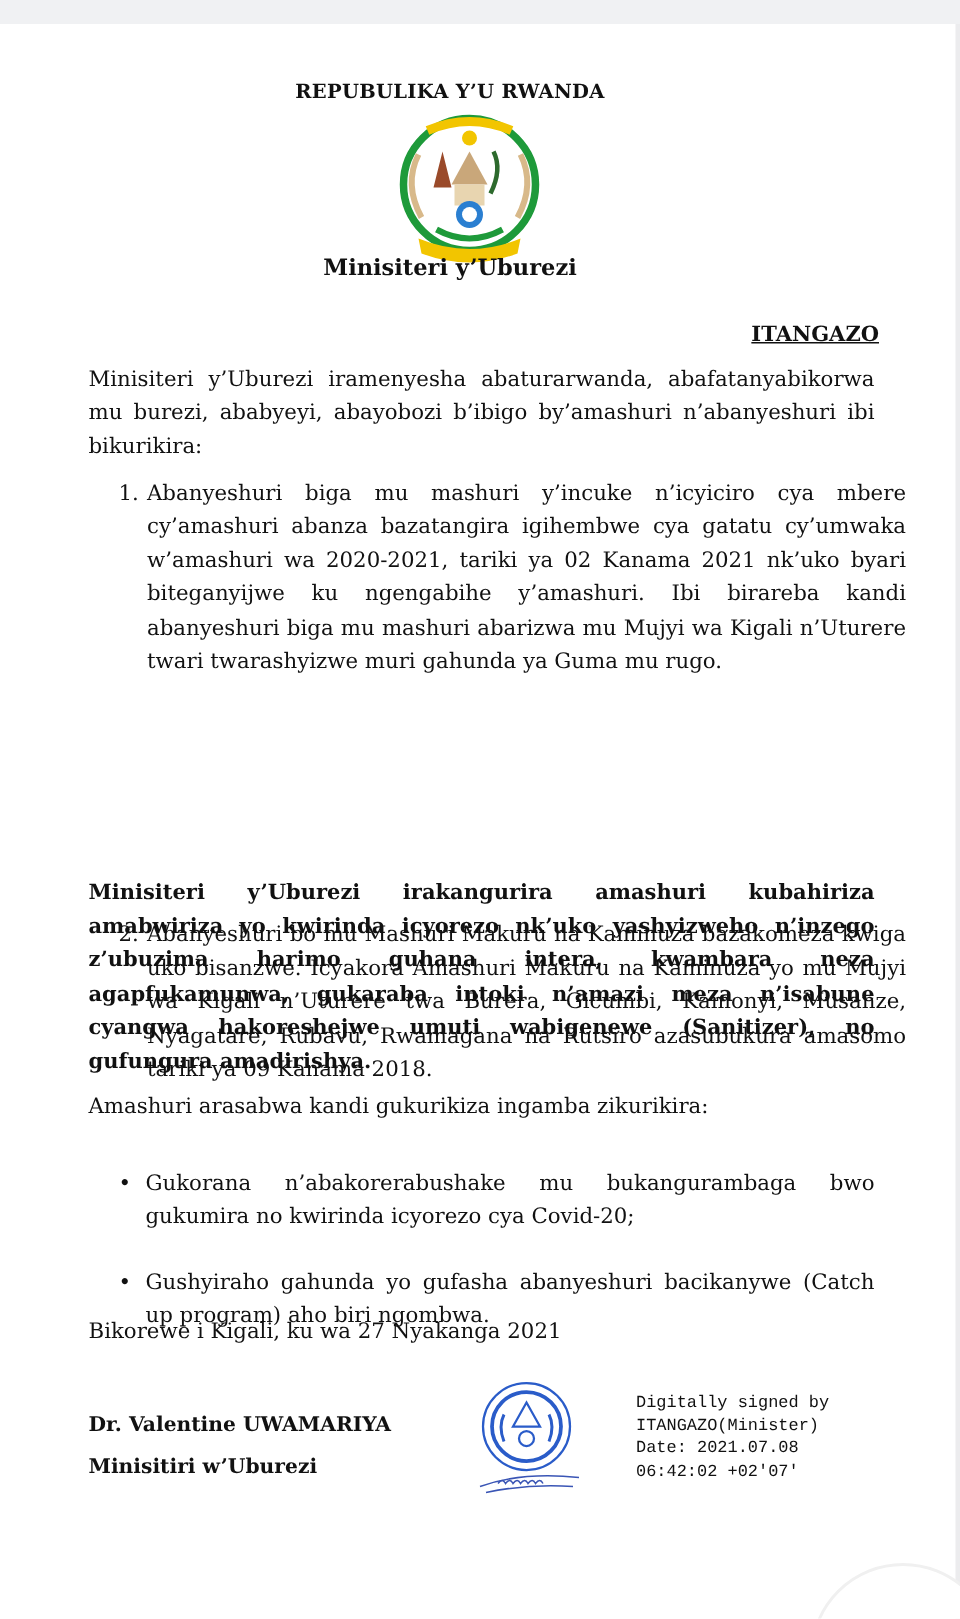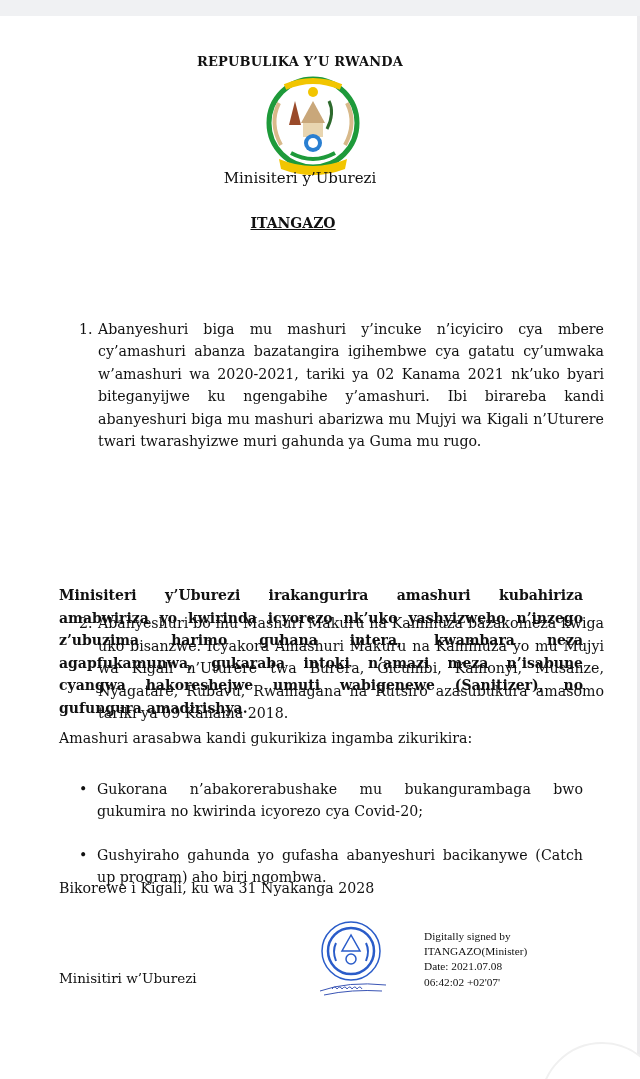--- a/index.html
+++ b/index.html
@@ -10,22 +10,22 @@
     color: #111;
   }
   .topbar { position: absolute; left: 0; top: 0; width: 640px; height: 16px; background: #f0f1f3; }
   .right-edge { position: absolute; right: 0; top: 16px; width: 3px; height: 1063px; background: #ececee; }
   .page { position: absolute; left: 0; top: 16px; width: 637px; height: 1063px; }
 
   .republic { position: absolute; top: 38px; left: 0; width: 600px; text-align: center;
     font-weight: bold; font-size: 13px; letter-spacing: 0.2px; padding-left: 0; }
   .emblem { position: absolute; left: 255px; top: 57px; width: 116px; height: 108px; }
   .ministry { position: absolute; top: 153px; left: 0; width: 600px; text-align: center;
-    font-weight: normal; font-size: 15px; }
-  .title { position: absolute; top: 199px; left: 0; width: 586px; text-align: center;
+    font-weight: bold; font-size: 15px; }
+  .title { position: absolute; top: 199px; left: 0; width: 586px; text-align: right;
     font-weight: bold; font-size: 14px; text-decoration: underline; }
 
   .p { position: absolute; left: 59px; width: 524px; font-size: 14.2px; line-height: 22.4px;
     text-align: justify; }
   .intro { top: 226px; }
   ol.items { position: absolute; left: 59px; top: 302px; width: 524px; margin: 0; padding: 0; list-style: none; }
   ol.items li { position: relative; padding-left: 21px; font-size: 14.2px; line-height: 22.4px; text-align: justify; }
   ol.items li .num { position: absolute; left: 20px; top: 0; }
   ol.items li .txt { display: block; margin-left: 0; padding-left: 18px; }
   .item1 { position: absolute; left: 0; top: 0; width: 524px; }
@@ -35,23 +35,23 @@
   .ask { top: 711px; }
   ul.bullets { position: absolute; left: 59px; top: 762px; width: 524px; margin:0; padding:0; list-style:none; }
   ul.bullets li { position: absolute; left: 0; width: 524px; font-size: 14.2px; line-height: 22.4px; text-align: justify; }
   ul.bullets li .dot { position: absolute; left: 20px; top: 0; }
   ul.bullets li .txt { display:block; padding-left: 38px; }
   .b1 { top: 0; }
   .b2 { top: 66px; }
   .place-date { top: 861px; }
 
   .signer-name { position: absolute; left: 59px; top: 926px; font-weight: bold; font-size: 13.5px; }
-  .signer-role { position: absolute; left: 59px; top: 954px; font-weight: normal; font-size: 13.5px; }
+  .signer-role { position: absolute; left: 59px; top: 954px; font-weight: bold; font-size: 13.5px; }
   .seal { position: absolute; left: 318px; top: 905px; width: 70px; height: 78px; }
-  .sig-info { position: absolute; left: 424px; top: 913px; font-family: Liberation Serif, serif;
+  .sig-info { position: absolute; left: 424px; top: 913px; font-family: Liberation Mono, monospace;
     font-size: 11.3px; line-height: 15.2px; color: #111; }
   .fab-arc { position: absolute; left: 540px; top: 1042px; width: 120px; height: 120px; border-radius: 50%;
     border: 2px solid #f0f0f0; background: #fff; }
 </style>
 </head>
 <body>
 
 <div class="topbar"></div>
 <div class="right-edge"></div>
 
@@ -73,20 +73,21 @@
       <circle cx="58" cy="70" r="9" fill="#2a7fd1"></circle>
       <circle cx="58" cy="70" r="5" fill="#fff"></circle>
       <path d="M24 86 Q58 100 92 86 L90 96 Q58 108 26 96 Z" fill="#f2c500"></path>
       <path d="M36 80 Q58 92 80 80" fill="none" stroke="#1e9a3a" stroke-width="4"></path>
     </svg>
   </div>
 
   <div class="ministry">Minisiteri y’Uburezi</div>
   <div class="title">ITANGAZO</div>
 
+  <div class="p intro">Minisiteri y’Uburezi iramenyesha abaturarwanda, abafatanyabikorwa mu burezi, ababyeyi, abayobozi b’ibigo by’amashuri n’abanyeshuri ibi bikurikira:</div>
 
   <ol class="items">
     <li class="item1">
       <span class="num">1.</span>
       <span class="txt">Abanyeshuri biga mu mashuri y’incuke n’icyiciro cya mbere cy’amashuri abanza bazatangira igihembwe cya gatatu cy’umwaka w’amashuri wa 2020-2021, tariki ya 02 Kanama 2021 nk’uko byari biteganyijwe ku ngengabihe y’amashuri. Ibi birareba kandi abanyeshuri biga mu mashuri abarizwa mu Mujyi wa Kigali n’Uturere twari twarashyizwe muri gahunda ya Guma mu rugo.</span>
     </li>
     <li class="item2">
       <span class="num">2.</span>
       <span class="txt">Abanyeshuri bo mu Mashuri Makuru na Kaminuza bazakomeza kwiga uko bisanzwe. Icyakora Amashuri Makuru na Kaminuza yo mu Mujyi wa Kigali n’Uturere twa Burera, Gicumbi, Kamonyi, Musanze, Nyagatare, Rubavu, Rwamagana na Rutsiro azasubukura amasomo tariki ya 09 Kanama 2018.</span>
     </li>
@@ -100,22 +101,23 @@
     <li class="b1">
       <span class="dot">•</span>
       <span class="txt">Gukorana n’abakorerabushake mu bukangurambaga bwo gukumira no kwirinda icyorezo cya Covid-20;</span>
     </li>
     <li class="b2">
       <span class="dot">•</span>
       <span class="txt">Gushyiraho gahunda yo gufasha abanyeshuri bacikanywe (Catch up program) aho biri ngombwa.</span>
     </li>
   </ul>
 
-  <div class="p place-date">Bikorewe i Kigali, ku wa 31 Nyakanga 2028</div>
+  <div class="p place-date">Bikorewe i Kigali, ku wa 27 Nyakanga 2021</div>
 
+  <div class="signer-name">Dr. Valentine UWAMARIYA</div>
   <div class="signer-role">Minisitiri w’Uburezi</div>
 
   <div class="seal">
     <svg width="70" height="78" viewBox="0 0 70 78">
       <ellipse cx="33" cy="30" rx="29" ry="29" fill="none" stroke="#2a5cc9" stroke-width="1.5"></ellipse>
       <ellipse cx="33" cy="30" rx="23" ry="23" fill="none" stroke="#2a5cc9" stroke-width="2.5"></ellipse>
       <path d="M33 14 L24 30 L42 30 Z" fill="none" stroke="#2a5cc9" stroke-width="1.5"></path>
       <circle cx="33" cy="38" r="5" fill="none" stroke="#2a5cc9" stroke-width="1.5"></circle>
       <path d="M18 22 Q14 30 18 40" fill="none" stroke="#2a5cc9" stroke-width="2"></path>
       <path d="M48 22 Q52 30 48 40" fill="none" stroke="#2a5cc9" stroke-width="2"></path>

